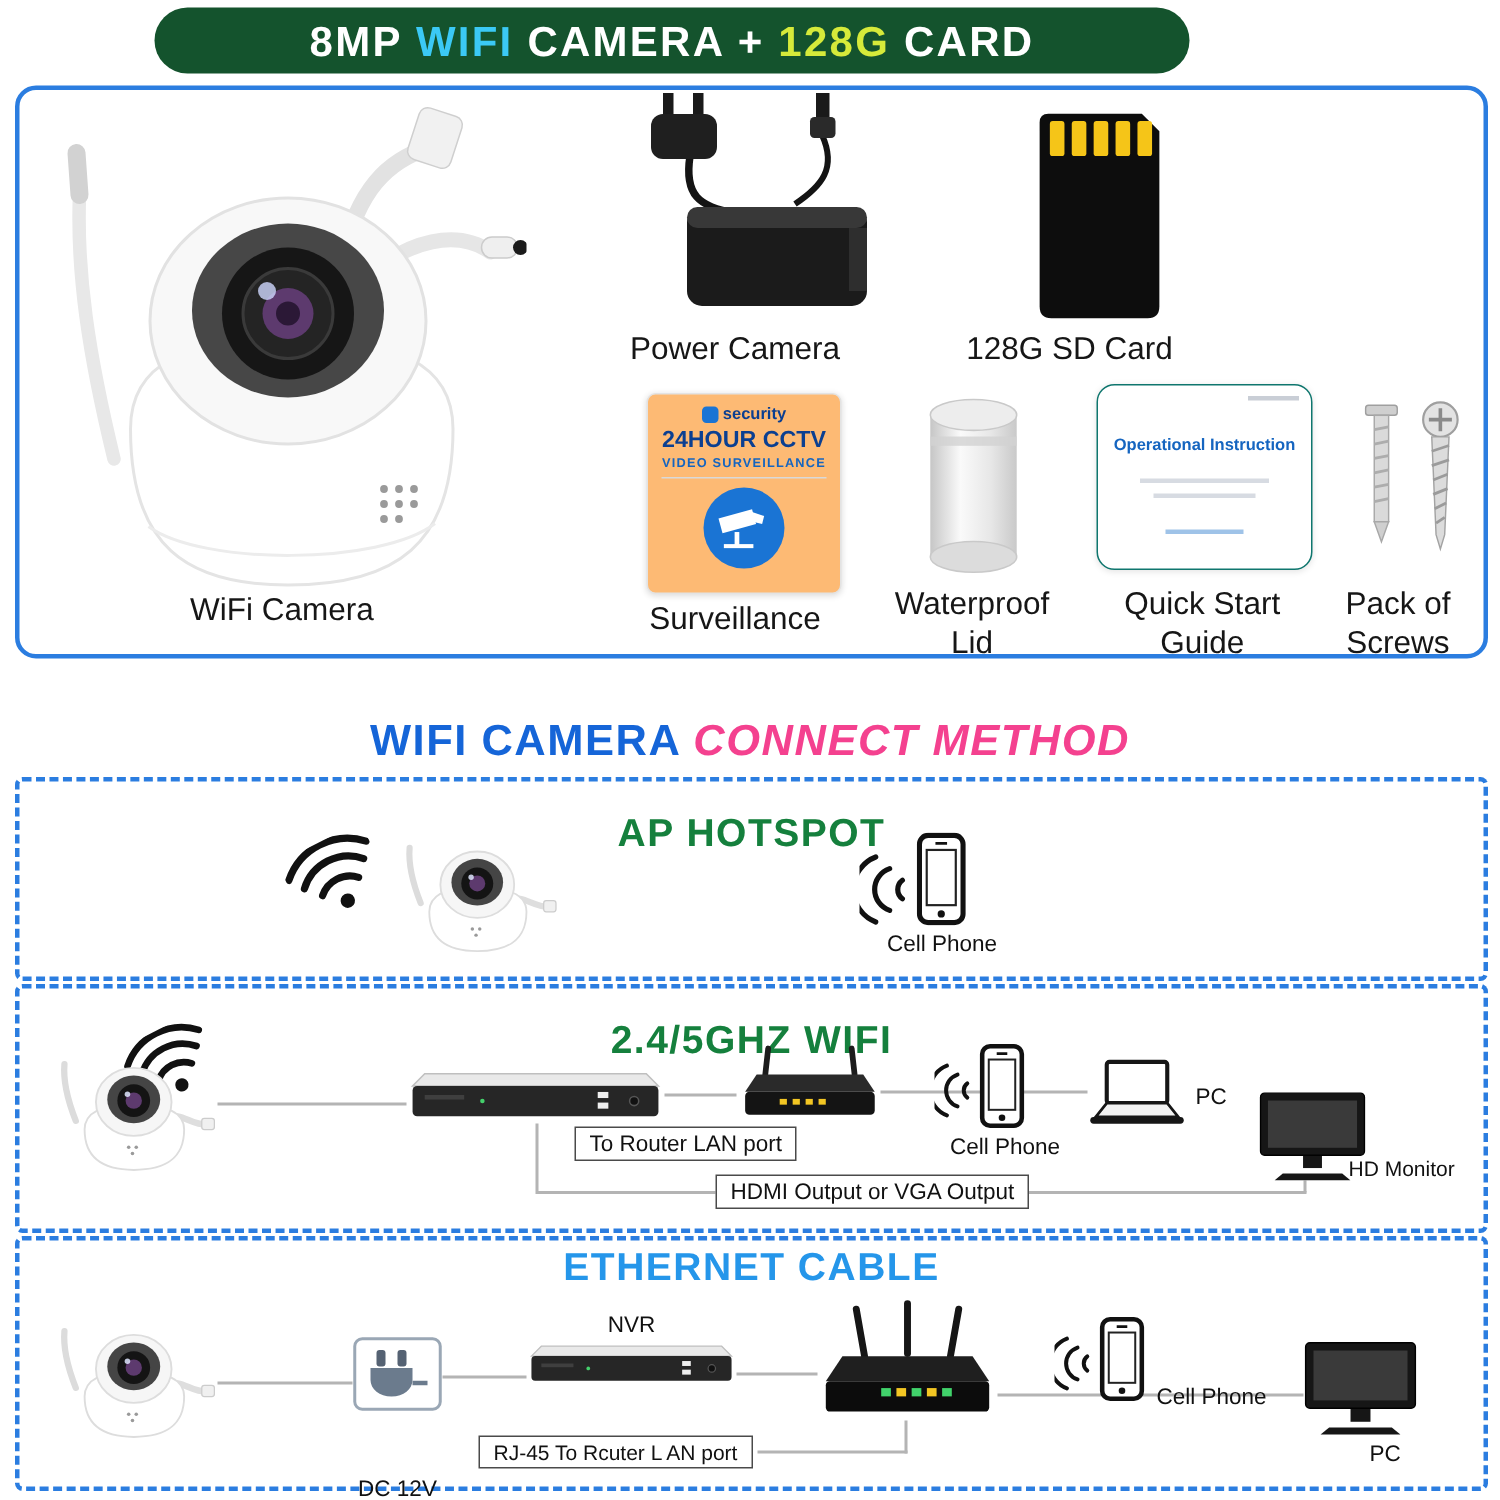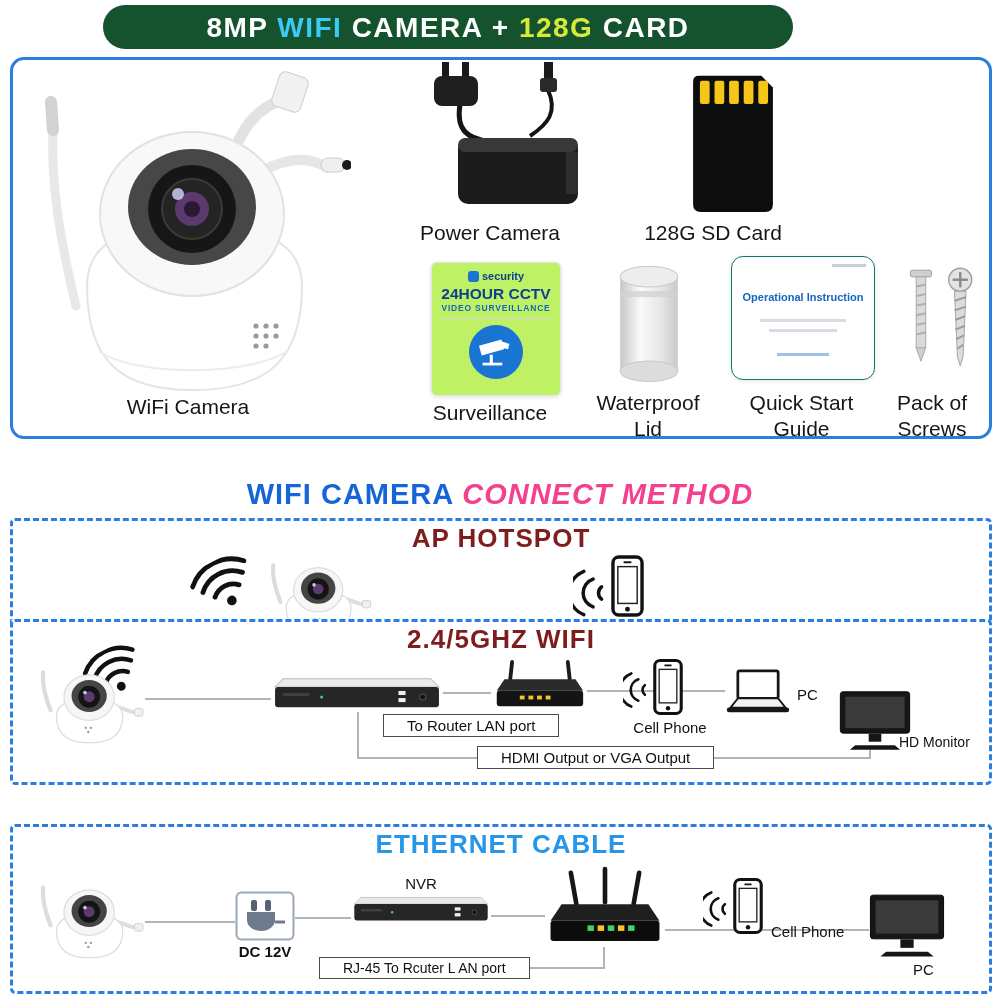--- a/index.html
+++ b/index.html
@@ -7,21 +7,21 @@
   .abs{position:absolute;}
   
   .banner{position:absolute;left:103px;top:5px;width:690px;height:44px;background:#14532d;border-radius:23px;
           color:#fff;font-size:28px;font-weight:800;letter-spacing:1.5px;text-align:center;line-height:45px;white-space:pre;}
   .c-wifi{color:#3bc9f5;}
   .c-128g{color:#d6ea3a;}
   
   .pkg{position:absolute;left:10px;top:57px;width:976px;height:376px;border:3px solid #2b7de0;border-radius:14px;background:#fff;}
   .lbl{position:absolute;text-align:center;font-size:21px;color:#161616;line-height:1.22;}
   
-  .sticker{position:absolute;left:418px;top:202px;width:128px;height:132px;background:#bef264;border:1px solid #e3e3e3;border-radius:6px;
+  .sticker{position:absolute;left:418px;top:202px;width:128px;height:132px;background:#fdba74;border:1px solid #e3e3e3;border-radius:6px;
            box-shadow:0 1px 4px rgba(0,0,0,.14);text-align:center;}
   .stk-brand{margin-top:7px;font-size:11px;font-weight:700;color:#0b3f91;display:flex;align-items:center;justify-content:center;gap:3px;}
   .stk-logo{width:11px;height:11px;border-radius:3px;background:#1a74d4;display:inline-block;}
   .stk-l1{font-size:15.5px;font-weight:800;color:#0b3f91;margin-top:3px;}
   .stk-l2{font-size:8.5px;font-weight:700;color:#1565c0;letter-spacing:.8px;}
   .stk-div{width:86%;height:1px;background:#d9d9d9;margin:5px auto 6px;}
   .stk-circle{width:54px;height:54px;border-radius:50%;background:#1a74d4;margin:0 auto;display:flex;align-items:center;justify-content:center;}
   .stk-circle svg{width:40px;height:34px;}
   
   .guide{position:absolute;left:718px;top:196px;width:142px;height:122px;background:#fff;border:1px solid #0f766e;border-radius:12px;
@@ -32,29 +32,29 @@
   .g-l1{top:62px;left:20%;width:60%;}
   .g-l2{top:72px;left:26%;width:48%;}
   .g-l3{top:96px;left:32%;width:36%;background:#9fc3e8;}
   
   .heading{position:absolute;left:0;top:478px;width:100%;text-align:center;font-size:29px;font-weight:800;letter-spacing:1px;white-space:pre;}
   .h-blue{color:#1565d8;}
   .h-pink{color:#f4418f;font-style:italic;}
   
   .sec{position:absolute;left:10px;width:976px;border:3px dashed #2b7de0;border-radius:5px;background:#fff;}
   .sec1{top:518px;height:130px;}
-  .sec2{top:619px;height:160px;}
+  .sec2{top:656px;height:160px;}
   .sec3{top:824px;height:164px;}
   .sec-title{position:absolute;left:0;top:2px;width:100%;text-align:center;font-size:26px;font-weight:800;letter-spacing:1px;}
-  .t-ap,.t-wifi{color:#7f1d1d;}
+  .t-ap,.t-wifi{color:#15803d;margin-top:17px;}
   .t-eth{color:#2596ea;}
   .small-lbl{position:absolute;font-size:15px;color:#111;white-space:nowrap;}
   .ctr{text-align:center;}
-  .bold{font-weight:700;}
-  .tagbox{position:absolute;background:#fff;border:1.5px solid #4a4a4a;font-size:15px;color:#111;padding:2px 23px;white-space:nowrap;}
+  .bold{font-weight:400;margin-top:41px;}
+  .tagbox{position:absolute;background:#fff;border:1.5px solid #4a4a4a;font-size:15px;color:#111;padding:2px 9px;white-space:nowrap;}
   .wire{position:absolute;background:#b4b4b4;}
   .rot-fan{transform:rotate(-27deg);}
 </style>
 </head>
 <body>
 
 <div class="page">
 
   <div class="banner"><span>8MP </span><span class="c-wifi">WIFI</span><span> CAMERA + </span><span class="c-128g">128G</span><span> CARD</span></div>
 

